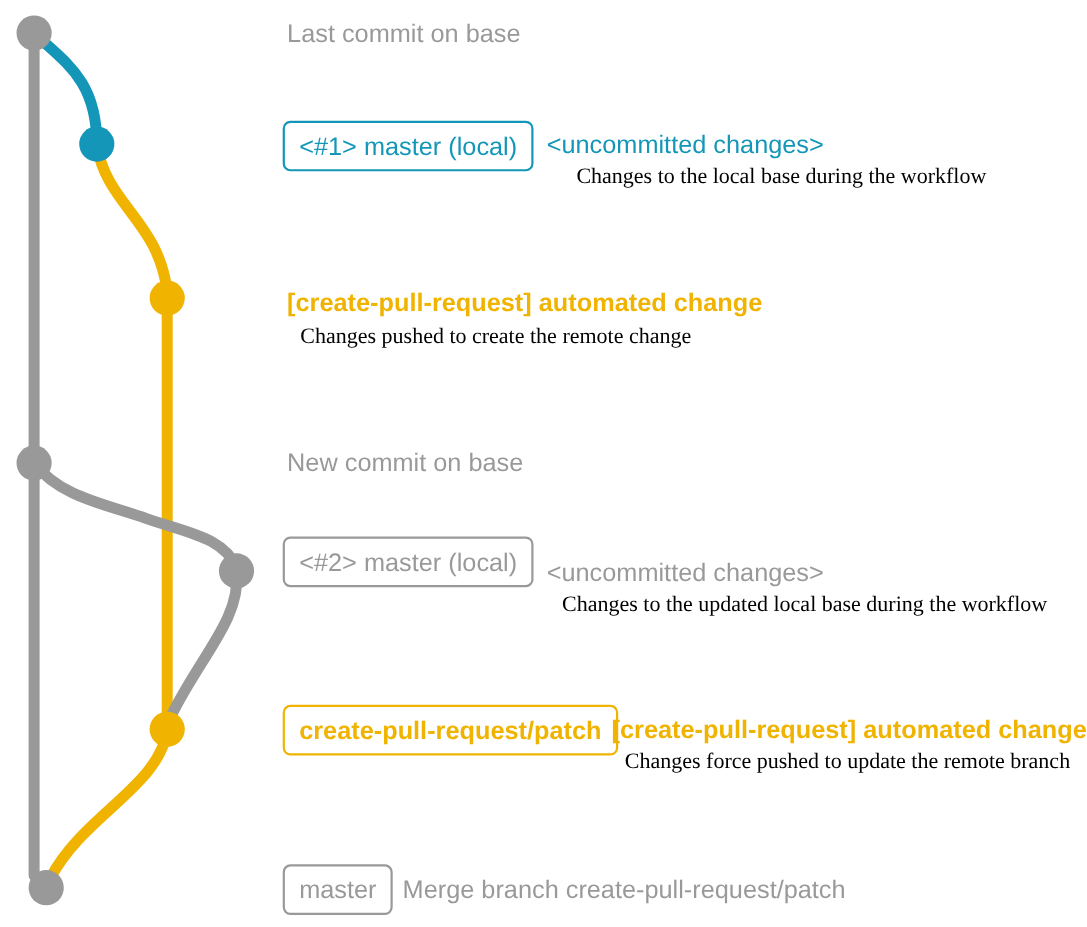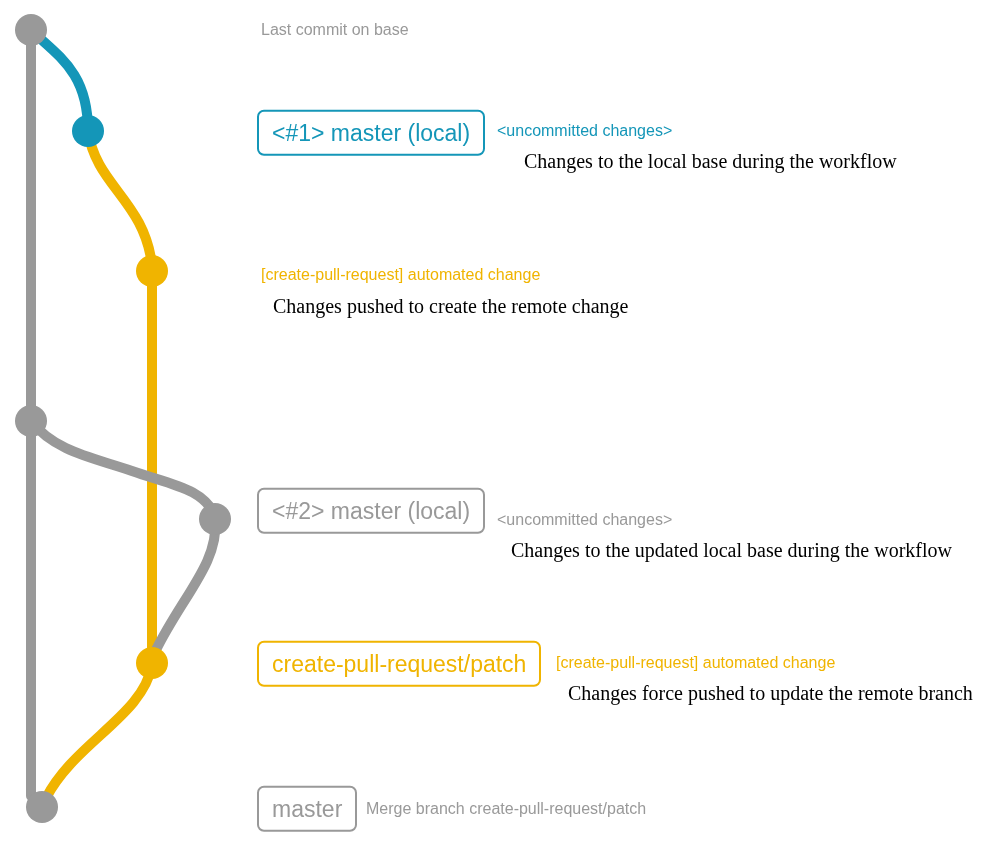--- a/index.html
+++ b/index.html
@@ -17,25 +17,25 @@
     overflow:hidden;
     font-family:"Liberation Sans",sans-serif;
   }
   #graph{position:absolute;left:0;top:0;}
   .ann{
     position:absolute;
     transform:translateY(-50%);
     white-space:nowrap;
     line-height:1.15;
   }
-  .sans{font-family:"Liberation Sans",sans-serif;font-size:16px;}
+  .sans{font-family:"Liberation Sans",sans-serif;font-size:23px;}
   .serif{font-family:"Liberation Serif","DejaVu Serif",serif;font-size:20px;color:var(--ink);}
   .gray{color:var(--gray);}
   .teal{color:var(--teal);}
-  .yellow{color:var(--yellow);}
+  .yellow{color:var(--yellow);font-weight:bold;}
   .badge{
     border:2px solid currentColor;
     border-radius:7px;
     padding:8px 13px;
     font-size:23px;
   }
 </style>
 </head>
 <body>
 
@@ -60,20 +60,21 @@
 
   <div class="ann sans gray" style="left:261px;top:30px">Last commit on base</div>
 
   <div class="ann sans badge teal" style="left:257px;top:133px">&lt;#1&gt; master (local)</div>
   <div class="ann sans teal" style="left:497px;top:131px">&lt;uncommitted changes&gt;</div>
   <div class="ann serif" style="left:524px;top:161px">Changes to the local base during the workflow</div>
 
   <div class="ann sans yellow" style="left:261px;top:275px">[create-pull-request] automated change</div>
   <div class="ann serif" style="left:273px;top:306px">Changes pushed to create the remote change</div>
 
+  <div class="ann sans gray" style="left:261px;top:420px">New commit on base</div>
 
   <div class="ann sans badge gray" style="left:257px;top:511px">&lt;#2&gt; master (local)</div>
   <div class="ann sans gray" style="left:497px;top:520px">&lt;uncommitted changes&gt;</div>
   <div class="ann sans badge yellow" style="left:257px;top:664px">create-pull-request/patch</div>
 
   <div class="ann serif" style="left:511px;top:550px">Changes to the updated local base during the workflow</div>
   <div class="ann sans yellow" style="left:556px;top:663px">[create-pull-request] automated change</div>
   <div class="ann serif" style="left:568px;top:693px">Changes force pushed to update the remote branch</div>
 
   <div class="ann sans badge gray" style="left:257px;top:809px">master</div>

